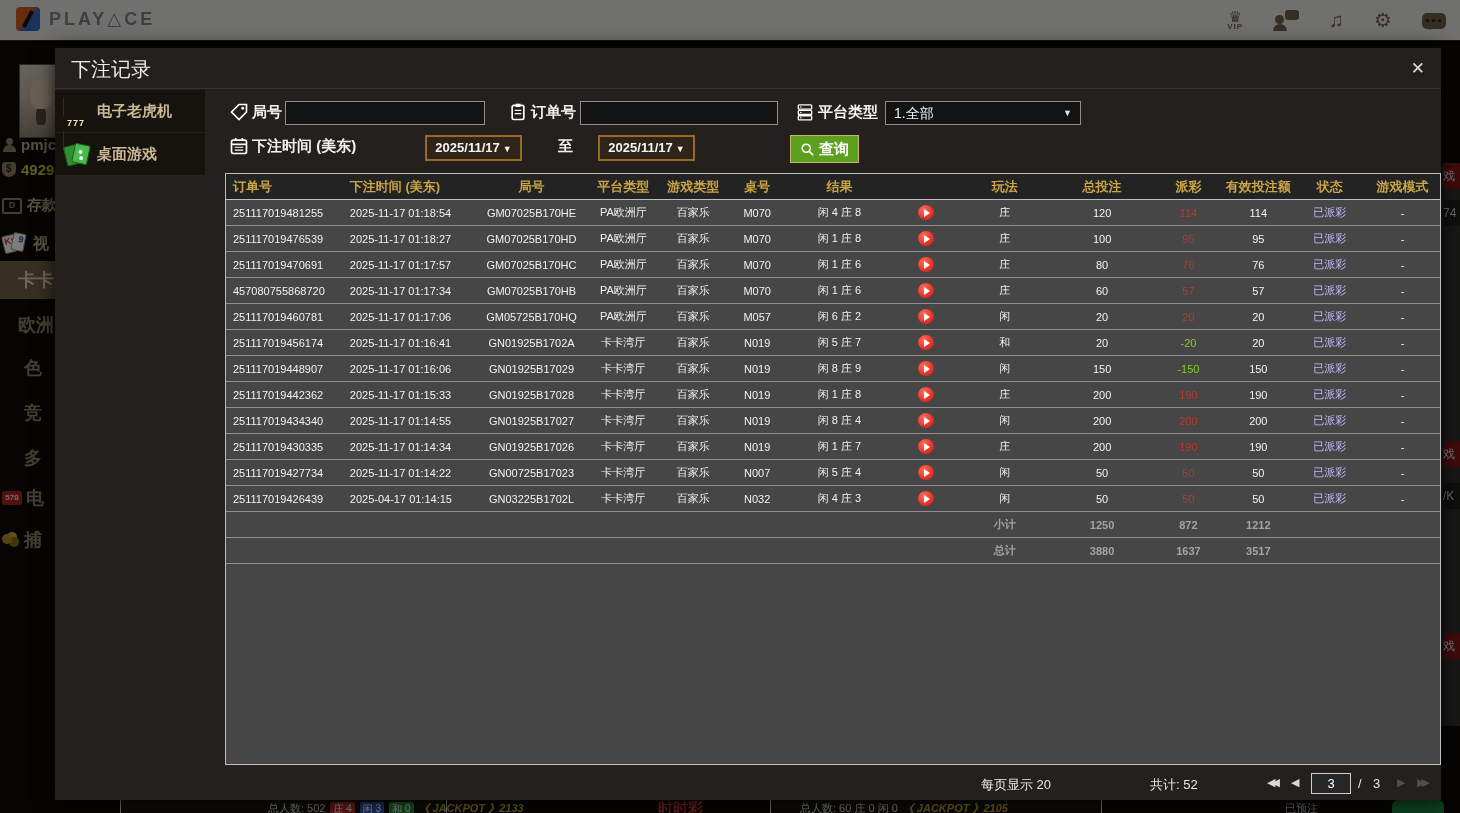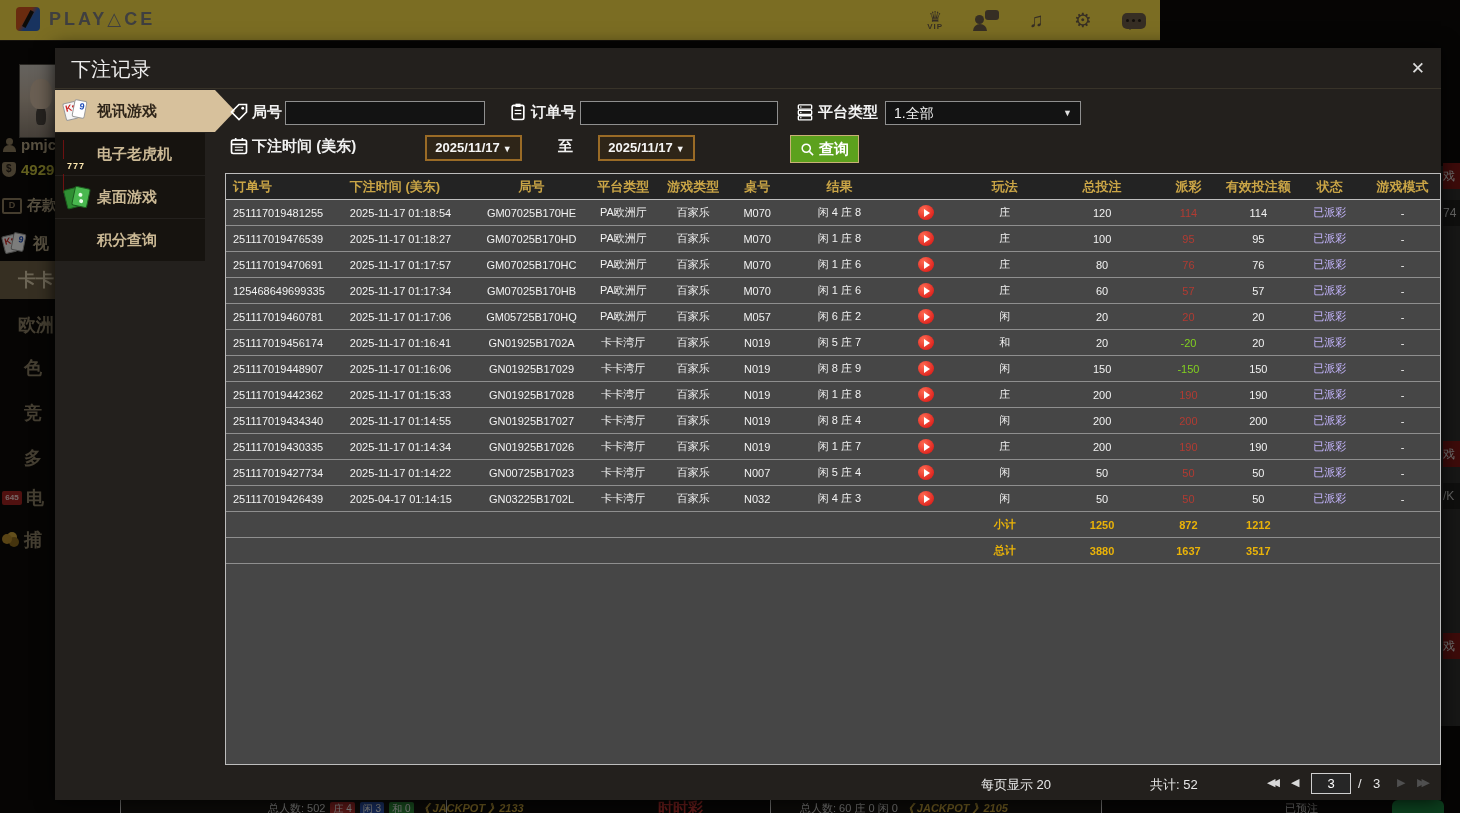--- a/index.html
+++ b/index.html
@@ -1,19 +1,19 @@
 <!DOCTYPE html>
 <html><head>
 <meta charset="utf-8">
 <style>
   html,body{margin:0;padding:0;background:#050404;font-family:"Liberation Sans","DejaVu Sans",sans-serif;}
   #stage{position:relative;width:1460px;height:813px;overflow:hidden;background:#0a0807;}
 
   
-  .topbar{position:absolute;left:0;top:0;width:1160px;height:40px;background:#fde047;border-bottom:1px solid #2a241d;z-index:2;}
+  .topbar{position:absolute;left:0;top:0;width:1460px;height:40px;background:#e5e5e5;border-bottom:1px solid #2a241d;z-index:2;}
   .brand{position:absolute;left:16px;top:7px;display:flex;align-items:center;gap:9px;}
   .brand-mark{width:24px;height:24px;border-radius:4px;background:linear-gradient(125deg,#d8561e 42%,#2f66c4 58%);position:relative;}
   .brand-mark::after{content:"";position:absolute;left:10px;top:3px;width:4px;height:18px;background:#16120e;transform:rotate(28deg);}
   .brand-name{font-size:18px;font-weight:bold;letter-spacing:3px;color:#7f7f84;}
   .topicons{position:absolute;right:14px;top:0;height:40px;display:flex;align-items:center;gap:30px;color:#6e5d49;}
   .vipbox{display:flex;flex-direction:column;align-items:center;line-height:1;}
   .vipbox .crown{font-size:15px;}
   .vipbox .viptxt{font-size:8px;font-weight:bold;margin-top:-1px;letter-spacing:1px;}
   .glyph-ic{font-size:20px;line-height:1;}
   .svc{position:relative;width:26px;height:22px;}
@@ -97,21 +97,21 @@
   .fselect .arr{position:absolute;right:8px;top:0;font-size:9px;line-height:22px;color:#e0e0e0;}
   .datebtn{position:absolute;height:26px;background:#2e2518;border:2px solid #9a6b26;color:#f5f5f5;font-size:13px;font-weight:bold;line-height:22px;text-align:center;box-sizing:border-box;cursor:pointer;}
   .datebtn .arr{font-size:9px;margin-left:3px;}
   .querybtn{position:absolute;height:28px;background:#5ca11d;border:1px solid #c9b176;color:#fff;font-size:15px;font-weight:bold;display:flex;align-items:center;gap:4px;padding:0 9px;box-sizing:border-box;cursor:pointer;}
 
   
   .tbl{position:absolute;left:170px;top:125px;width:1216px;height:592px;background:#464646;border:1px solid #bdbdbd;box-sizing:border-box;overflow:hidden;}
   .tbl-head{display:flex;height:25px;background:#232323;border-bottom:1px solid #bdbdbd;color:#caa546;font-size:13px;font-weight:bold;align-items:center;}
   .tbl-row{display:flex;height:26px;border-bottom:1px solid #8f8f8f;color:#f2f2f2;font-size:11px;align-items:center;box-sizing:border-box;}
   .tbl-row.totals{color:#e4e619;font-weight:bold;}
-  .tbl-row.totals .cell{color:#eab308;}
+  .tbl-row.totals .cell{color:#a3a3a3;}
   .cell{box-sizing:border-box;text-align:center;overflow:hidden;white-space:nowrap;}
   .c-order{width:122px;text-align:left;padding-left:7px;}
   .c-time{width:128px;text-align:left;padding-left:2px;}
   .c-round{width:112px;}
   .c-platform{width:72px;}
   .c-game{width:68px;font-family:Liberation Mono, monospace;}
   .c-table{width:60px;}
   .c-result{width:105px;}
   .c-playbtn{width:68px;display:flex;justify-content:center;}
   .c-play{width:90px;}
@@ -184,21 +184,21 @@
         <span class="c2"></span>
       </span>
       <span>视</span>
     </div>
   <div class="bgfrag bg-kaka">卡卡</div>
   <div class="bgfrag bg-item" style="left:18px;top:297px;">欧洲</div>
   <div class="bgfrag bg-item" style="left:24px;top:340px;">色</div>
   <div class="bgfrag bg-item" style="left:24px;top:385px;">竞</div>
   <div class="bgfrag bg-item" style="left:24px;top:430px;">多</div>
   <div class="bgfrag bg-777">
-      <span class="mini777">645</span>
+      <span class="mini777">578</span>
       <span>电</span>
     </div>
   <div class="bgfrag bg-fish">
       <span class="coin3"></span>
       <span>捕</span>
     </div>
   <div class="bgfrag rightcol"></div>
   <div class="sliver red" style="top:163px;z-index:2;">戏</div>
   <div class="sliver dark" style="top:200px;z-index:2;">74</div>
   <div class="sliver red" style="top:441px;z-index:2;">戏</div>
@@ -227,41 +227,30 @@
 
   <div class="overlay"></div>
 
   <div class="dlg">
     <div class="dlg-titlebar">
       <div class="dlg-title">下注记录</div>
       <div class="dlg-close">✕</div>
     </div>
 
     <div class="menu">
-      <div class="menu-item selected">
-        <span class="ic ic-cards">
-            <span class="c1"></span>
-            <span class="c2"></span>
-          </span>
-        <span>视讯游戏</span>
-      </div>
       <div class="menu-item">
         <span class="ic"><span class="ic-slot"></span></span>
         <span>电子老虎机</span>
       </div>
       <div class="menu-item">
         <span class="ic ic-green">
             <span class="g1"></span>
             <span class="g2"></span>
           </span>
         <span>桌面游戏</span>
-      </div>
-      <div class="menu-item">
-        <span class="ic"><span class="ic-gem"></span></span>
-        <span>积分查询</span>
       </div>
     </div>
 
     <svg class="ficon" style="left:174px;top:54px;" viewBox="0 0 24 24">
         <path d="M3 12 L12 3 H21 V12 L12 21 Z" fill="none" stroke="#fff" stroke-width="2"></path>
         <circle cx="16.5" cy="7.5" r="1.7" fill="#fff"></circle>
       </svg>
     <div class="flabel" style="left:197px;top:55px;">局号</div>
     <input class="tinput" style="left: 230px; top: 53px; width: 200px;" value="">
     <svg class="ficon" style="left:453px;top:54px;" viewBox="0 0 24 24">
@@ -369,21 +358,21 @@
               <div class="playbtn"></div>
             </div>
             <div class="cell c-play">庄</div>
             <div class="cell c-bet">80</div>
             <div class="cell c-payout pay-pos">76</div>
             <div class="cell c-valid">76</div>
             <div class="cell c-status st-paid">已派彩</div>
             <div class="cell c-mode">-</div>
           </div>
           <div class="tbl-row">
-            <div class="cell c-order">125468649699335</div>
+            <div class="cell c-order">457080755868720</div>
             <div class="cell c-time">2025-11-17 01:17:34</div>
             <div class="cell c-round">GM07025B170HB</div>
             <div class="cell c-platform">PA欧洲厅</div>
             <div class="cell c-game">百家乐</div>
             <div class="cell c-table">M070</div>
             <div class="cell c-result">闲 1 庄 6</div>
             <div class="cell c-playbtn">
               <div class="playbtn"></div>
             </div>
             <div class="cell c-play">庄</div>

